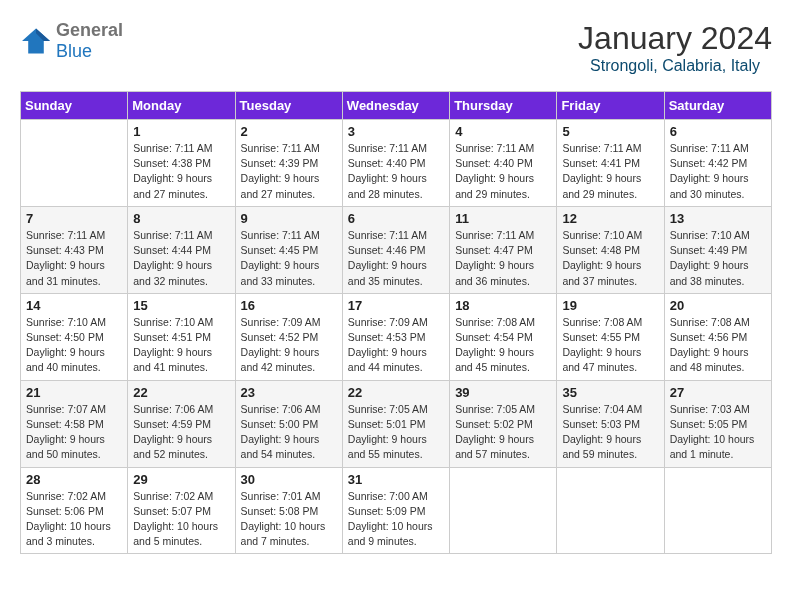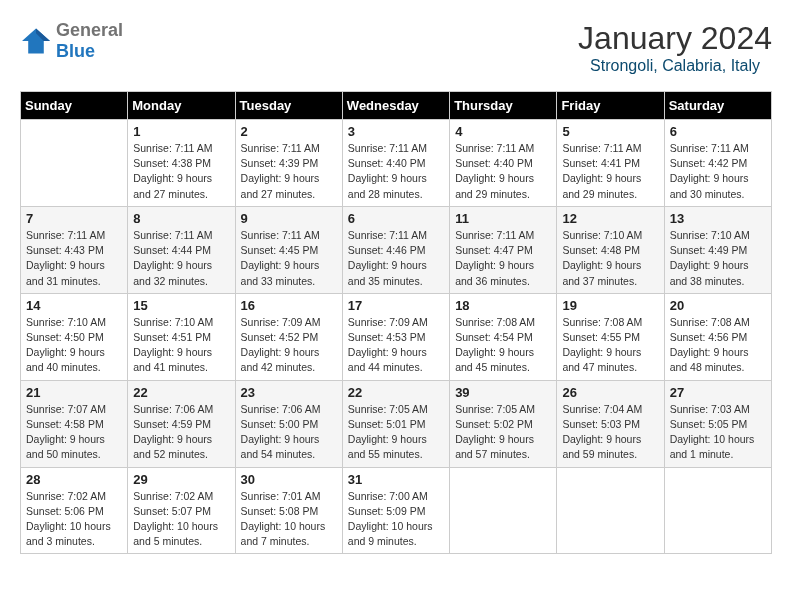--- a/index.html
+++ b/index.html
@@ -36,21 +36,21 @@
     .location {
       font-size: 16px;
       color: #0c4a6e;
     }
     table {
       width: 100%;
       border-collapse: collapse;
       font-size: 11px;
     }
     thead tr th {
-      background-color: #000000;
+      background-color: #6d28d9;
       color: #fff;
       padding: 6px 4px;
       text-align: left;
       font-size: 13px;
       font-weight: bold;
       border: 1px solid #ccc;
     }
     tbody tr td {
       border: 1px solid #ccc;
       vertical-align: top;
@@ -84,21 +84,21 @@
 <body>
 
 <div class="header">
   <div class="logo">
     <svg class="logo-icon" viewBox="0 0 40 36" xmlns="http://www.w3.org/2000/svg">
       <polygon points="20,2 38,18 30,18 30,34 10,34 10,18 2,18" fill="#2176be"></polygon>
       <polygon points="20,2 38,18 30,18 20,8" fill="#1a5a9a"></polygon>
     </svg>
     <div>
       <div style="font-size:18px;font-weight:bold;color:#737373;">General</div>
-      <div style="font-size:18px;font-weight:bold;color:#2176be;">Blue</div>
+      <div style="font-size:18px;font-weight:normal;color:#2176be;">Blue</div>
     </div>
   </div>
   <div class="title-block">
     <div class="month-title">January 2024</div>
     <div class="location">Strongoli, Calabria, Italy</div>
   </div>
 </div>
 
 <table>
   <thead>
@@ -215,21 +215,21 @@
         </td>
         <td>
           <span class="day-number">22</span>
           <div class="day-info">Sunrise: 7:05 AM<br>Sunset: 5:01 PM<br>Daylight: 9 hours and 55 minutes.</div>
         </td>
         <td>
           <span class="day-number">39</span>
           <div class="day-info">Sunrise: 7:05 AM<br>Sunset: 5:02 PM<br>Daylight: 9 hours and 57 minutes.</div>
         </td>
         <td>
-          <span class="day-number">26</span>
+          <span class="day-number">35</span>
           <div class="day-info">Sunrise: 7:04 AM<br>Sunset: 5:03 PM<br>Daylight: 9 hours and 59 minutes.</div>
         </td>
         <td>
           <span class="day-number">27</span>
           <div class="day-info">Sunrise: 7:03 AM<br>Sunset: 5:05 PM<br>Daylight: 10 hours and 1 minute.</div>
         </td>
       </tr>
       <tr>
         <td>
           <span class="day-number">28</span>

